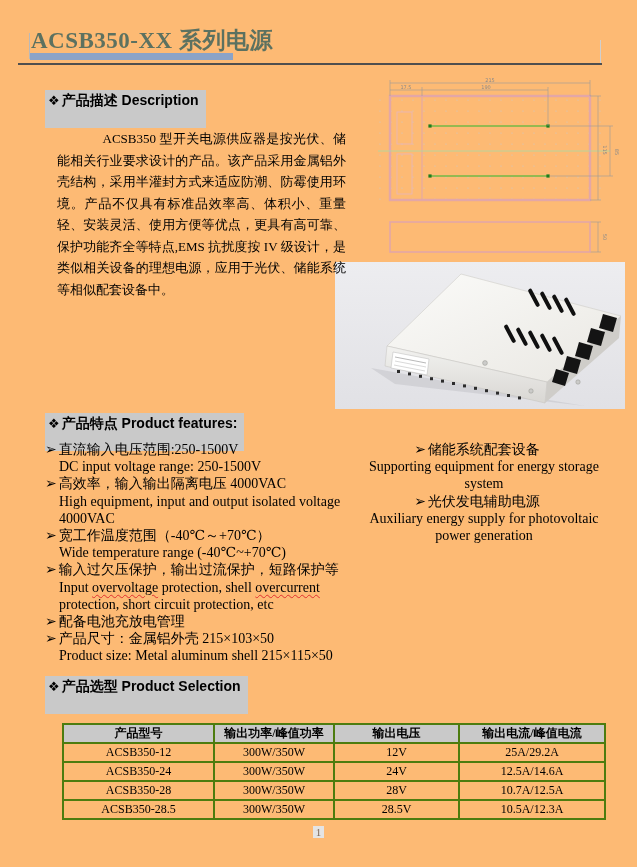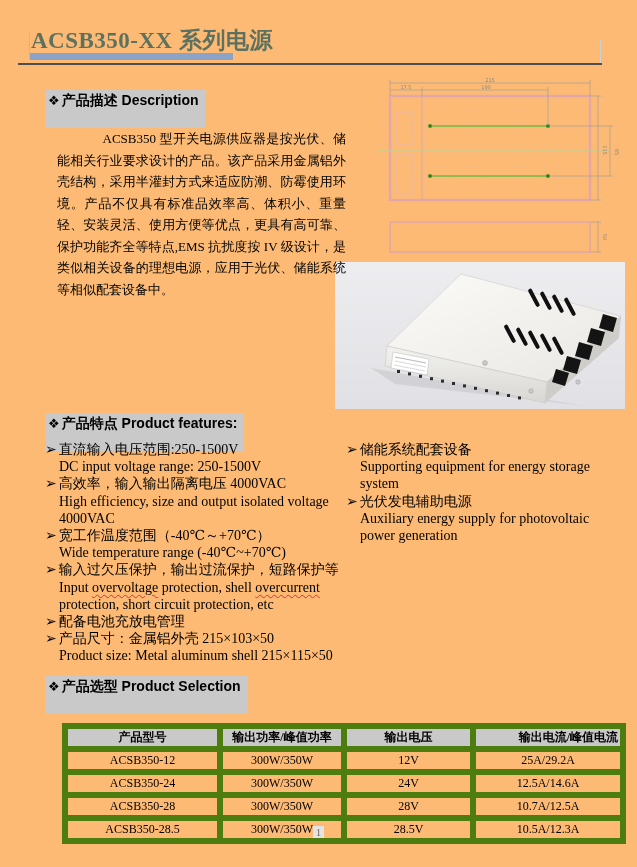--- a/index.html
+++ b/index.html
@@ -27,33 +27,33 @@
   .desc-body{position:absolute;left:57px;top:128px;width:289px;font-size:13px;line-height:21.5px;
              text-align:justify;text-indent:3.5em;}
 
   
   .drawing{position:absolute;left:378px;top:76px;}
   .photo{position:absolute;left:335px;top:262px;}
 
   
   .feat-list{position:absolute;font-size:14px;line-height:17.2px;}
   .list-features{left:45px;top:441px;width:302px;}
-  .list-application{left:346px;top:441px;width:262px;}
+  .list-application{left:346px;top:441px;width:262px;text-align:center;}
   .feat-item .zh-line{white-space:nowrap;}
   .feat-item .arrow{margin-right:2px;}
   .feat-item .en-line{padding-left:14px;}
   .squiggle{text-decoration:underline;text-decoration-style:wavy;text-decoration-color:#e03030;
             text-decoration-thickness:1px;text-underline-offset:2px;}
 
   
   .sel-table{position:absolute;left:62px;top:723px;width:518px;border-collapse:collapse;
              font-size:12px;text-align:center;table-layout:fixed;}
   .sel-table th{background:#c9c9c9;font-weight:bold;}
-  .sel-table th,.sel-table td{border:6px solid #4d7c0f;height:17px;padding:0 2px;}
-  .col-model{width:145px;}.col-power{width:114px;}.col-voltage{width:119px;}.col-current{width:140px;text-align:right;}
+  .sel-table th,.sel-table td{border:2px solid #4d7c0f;height:17px;padding:0 2px;}
+  .col-model{width:145px;}.col-power{width:114px;}.col-voltage{width:119px;}.col-current{width:140px;}
 
   
   .footer-page{position:absolute;left:0;top:822px;width:637px;text-align:center;}
   .footer-page span{background:#e4e4e4;color:#7f6a59;font-size:11px;padding:0 3px;}
 
   
   .dim-txt{font-family:"DejaVu Sans",sans-serif;font-size:5px;fill:#8a8a8a;}
 </style>
 </head>
 <body>
@@ -214,21 +214,21 @@
   </div>
   <div class="feat-list list-features">
 
       <div class="feat-item">
         <div class="zh-line"><span class="arrow">➢</span><span>直流输入电压范围:250-1500V</span></div>
         <div class="en-line">DC input voltage range: 250-1500V</div>
       </div>
 
       <div class="feat-item">
         <div class="zh-line"><span class="arrow">➢</span><span>高效率，输入输出隔离电压 4000VAC</span></div>
-        <div class="en-line">High efficiency, size and output isolated voltage 4000VAC</div>
+        <div class="en-line">High equipment, input and output isolated voltage 4000VAC</div>
       </div>
 
       <div class="feat-item">
         <div class="zh-line"><span class="arrow">➢</span><span>宽工作温度范围（-40℃～+70℃）</span></div>
         <div class="en-line">Wide temperature range (-40℃~+70℃)</div>
       </div>
 
       <div class="feat-item">
         <div class="zh-line"><span class="arrow">➢</span><span>输入过欠压保护，输出过流保护，短路保护等</span></div>
         <div class="en-line"><span>Input </span><span class="squiggle">overvoltage</span><span> protection, shell </span><span class="squiggle">overcurrent</span><span> protection, short circuit protection, etc</span></div>

